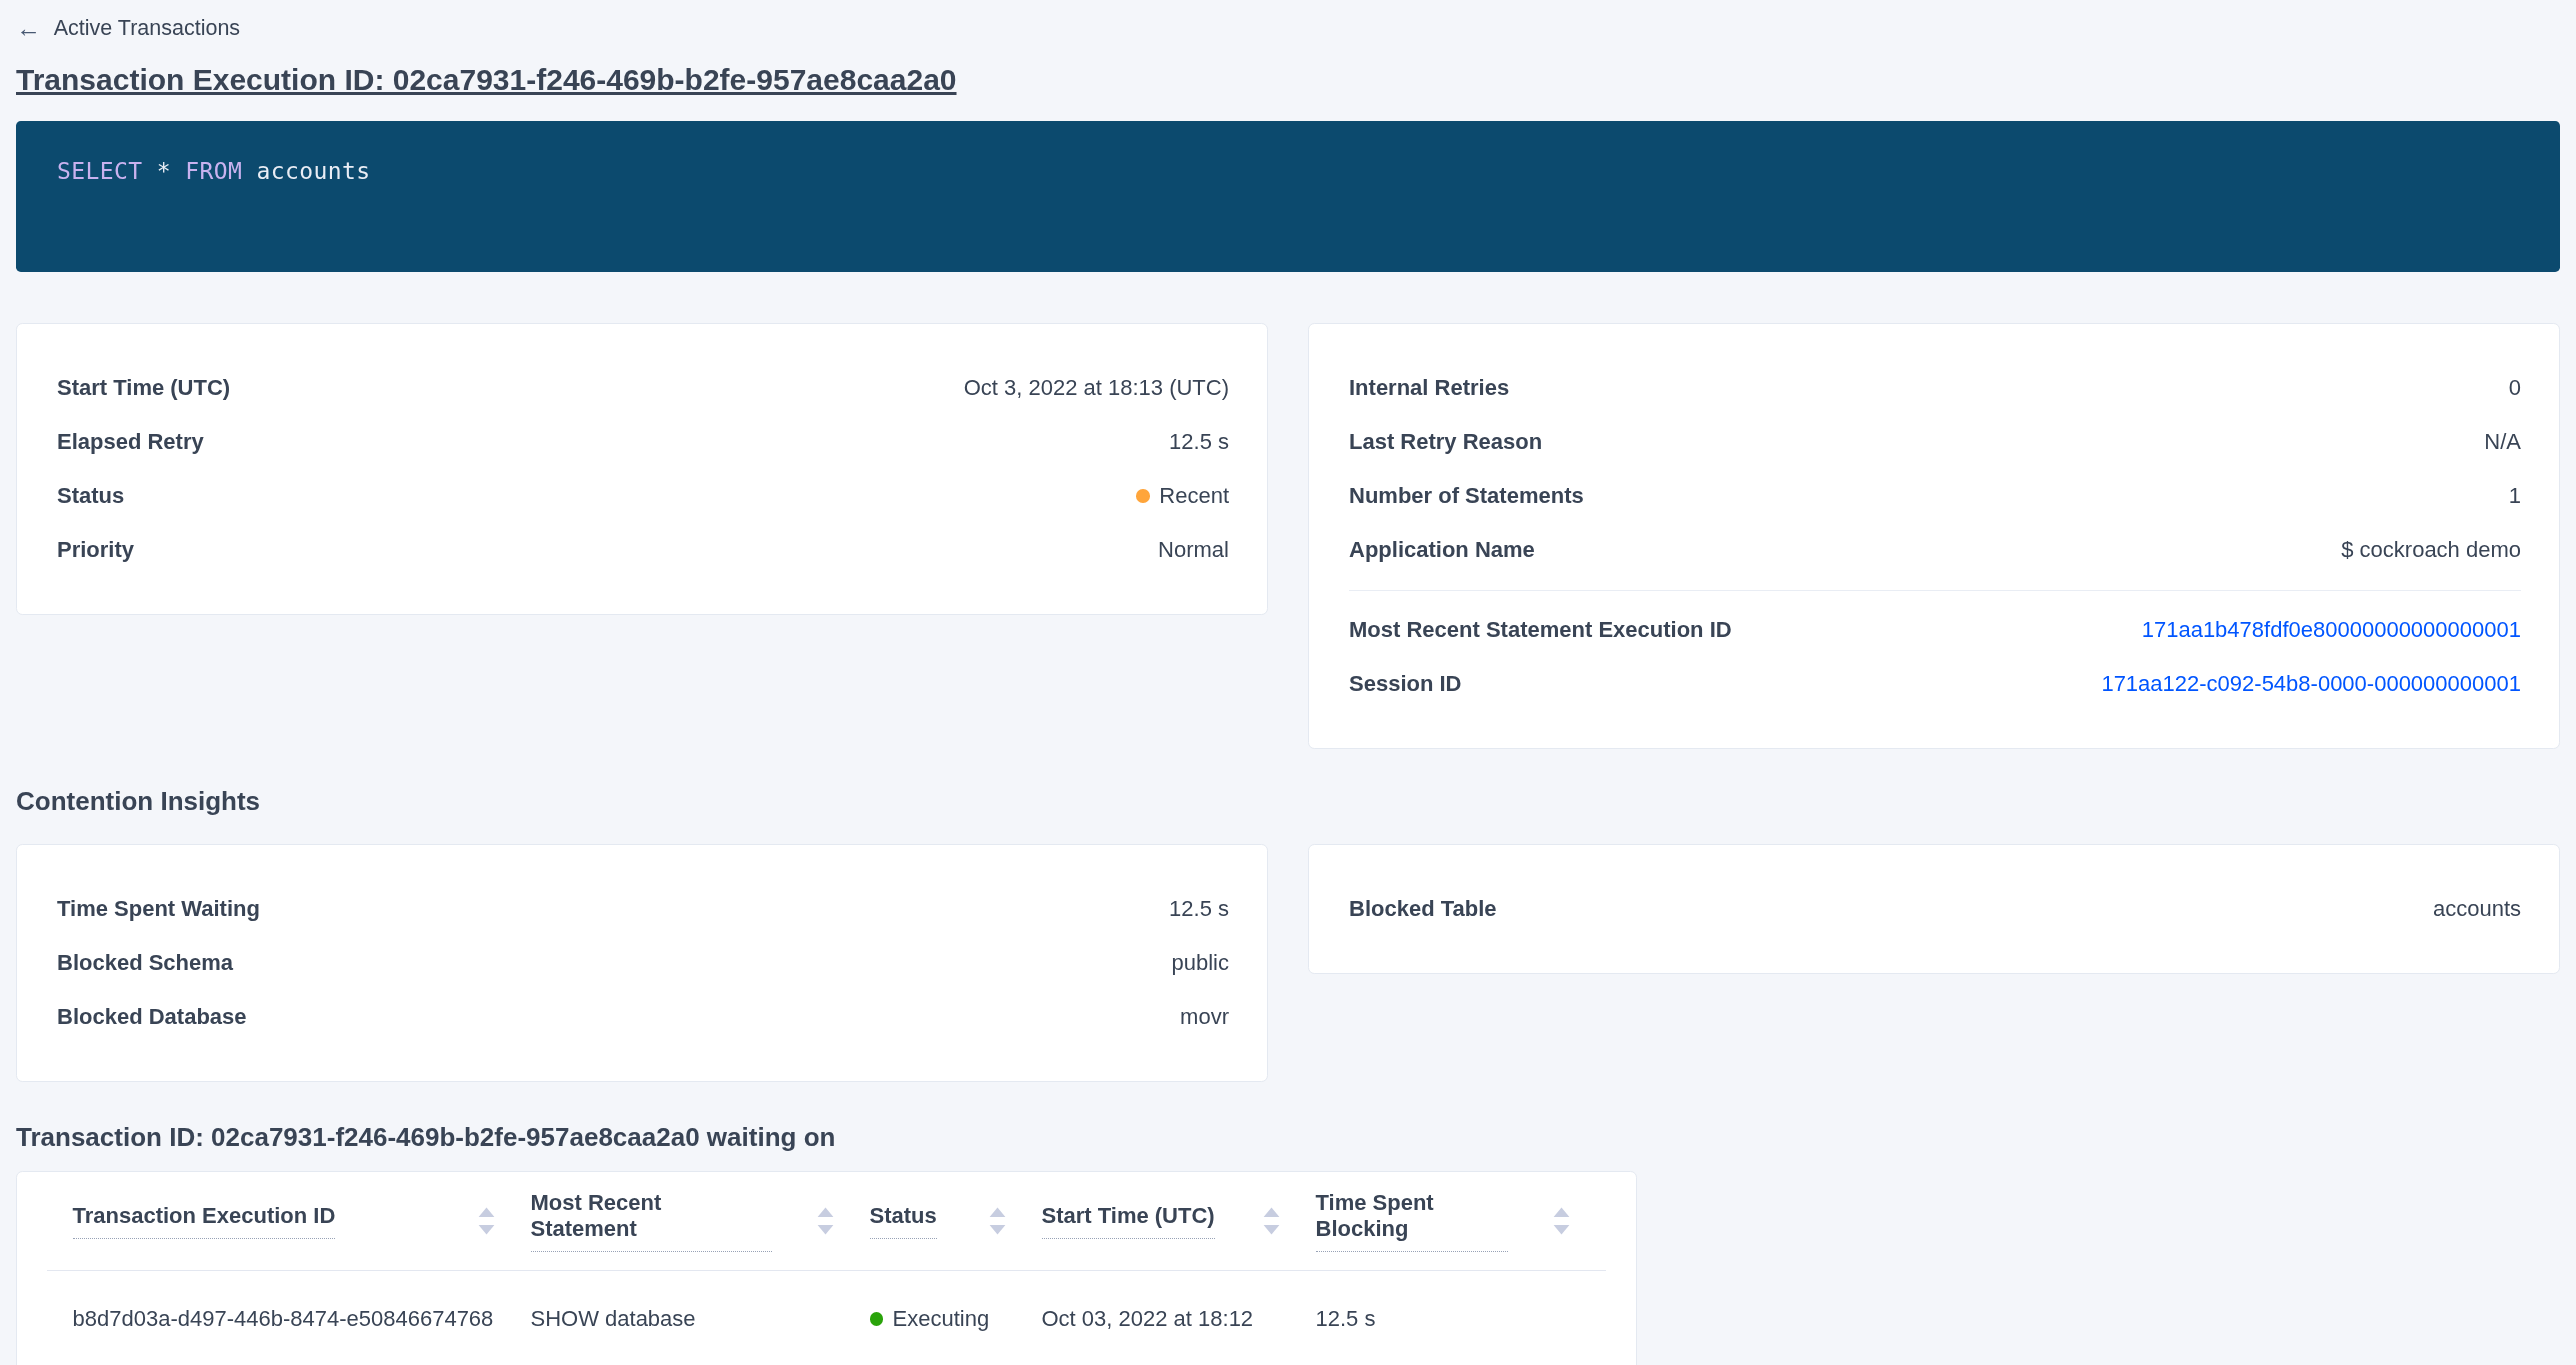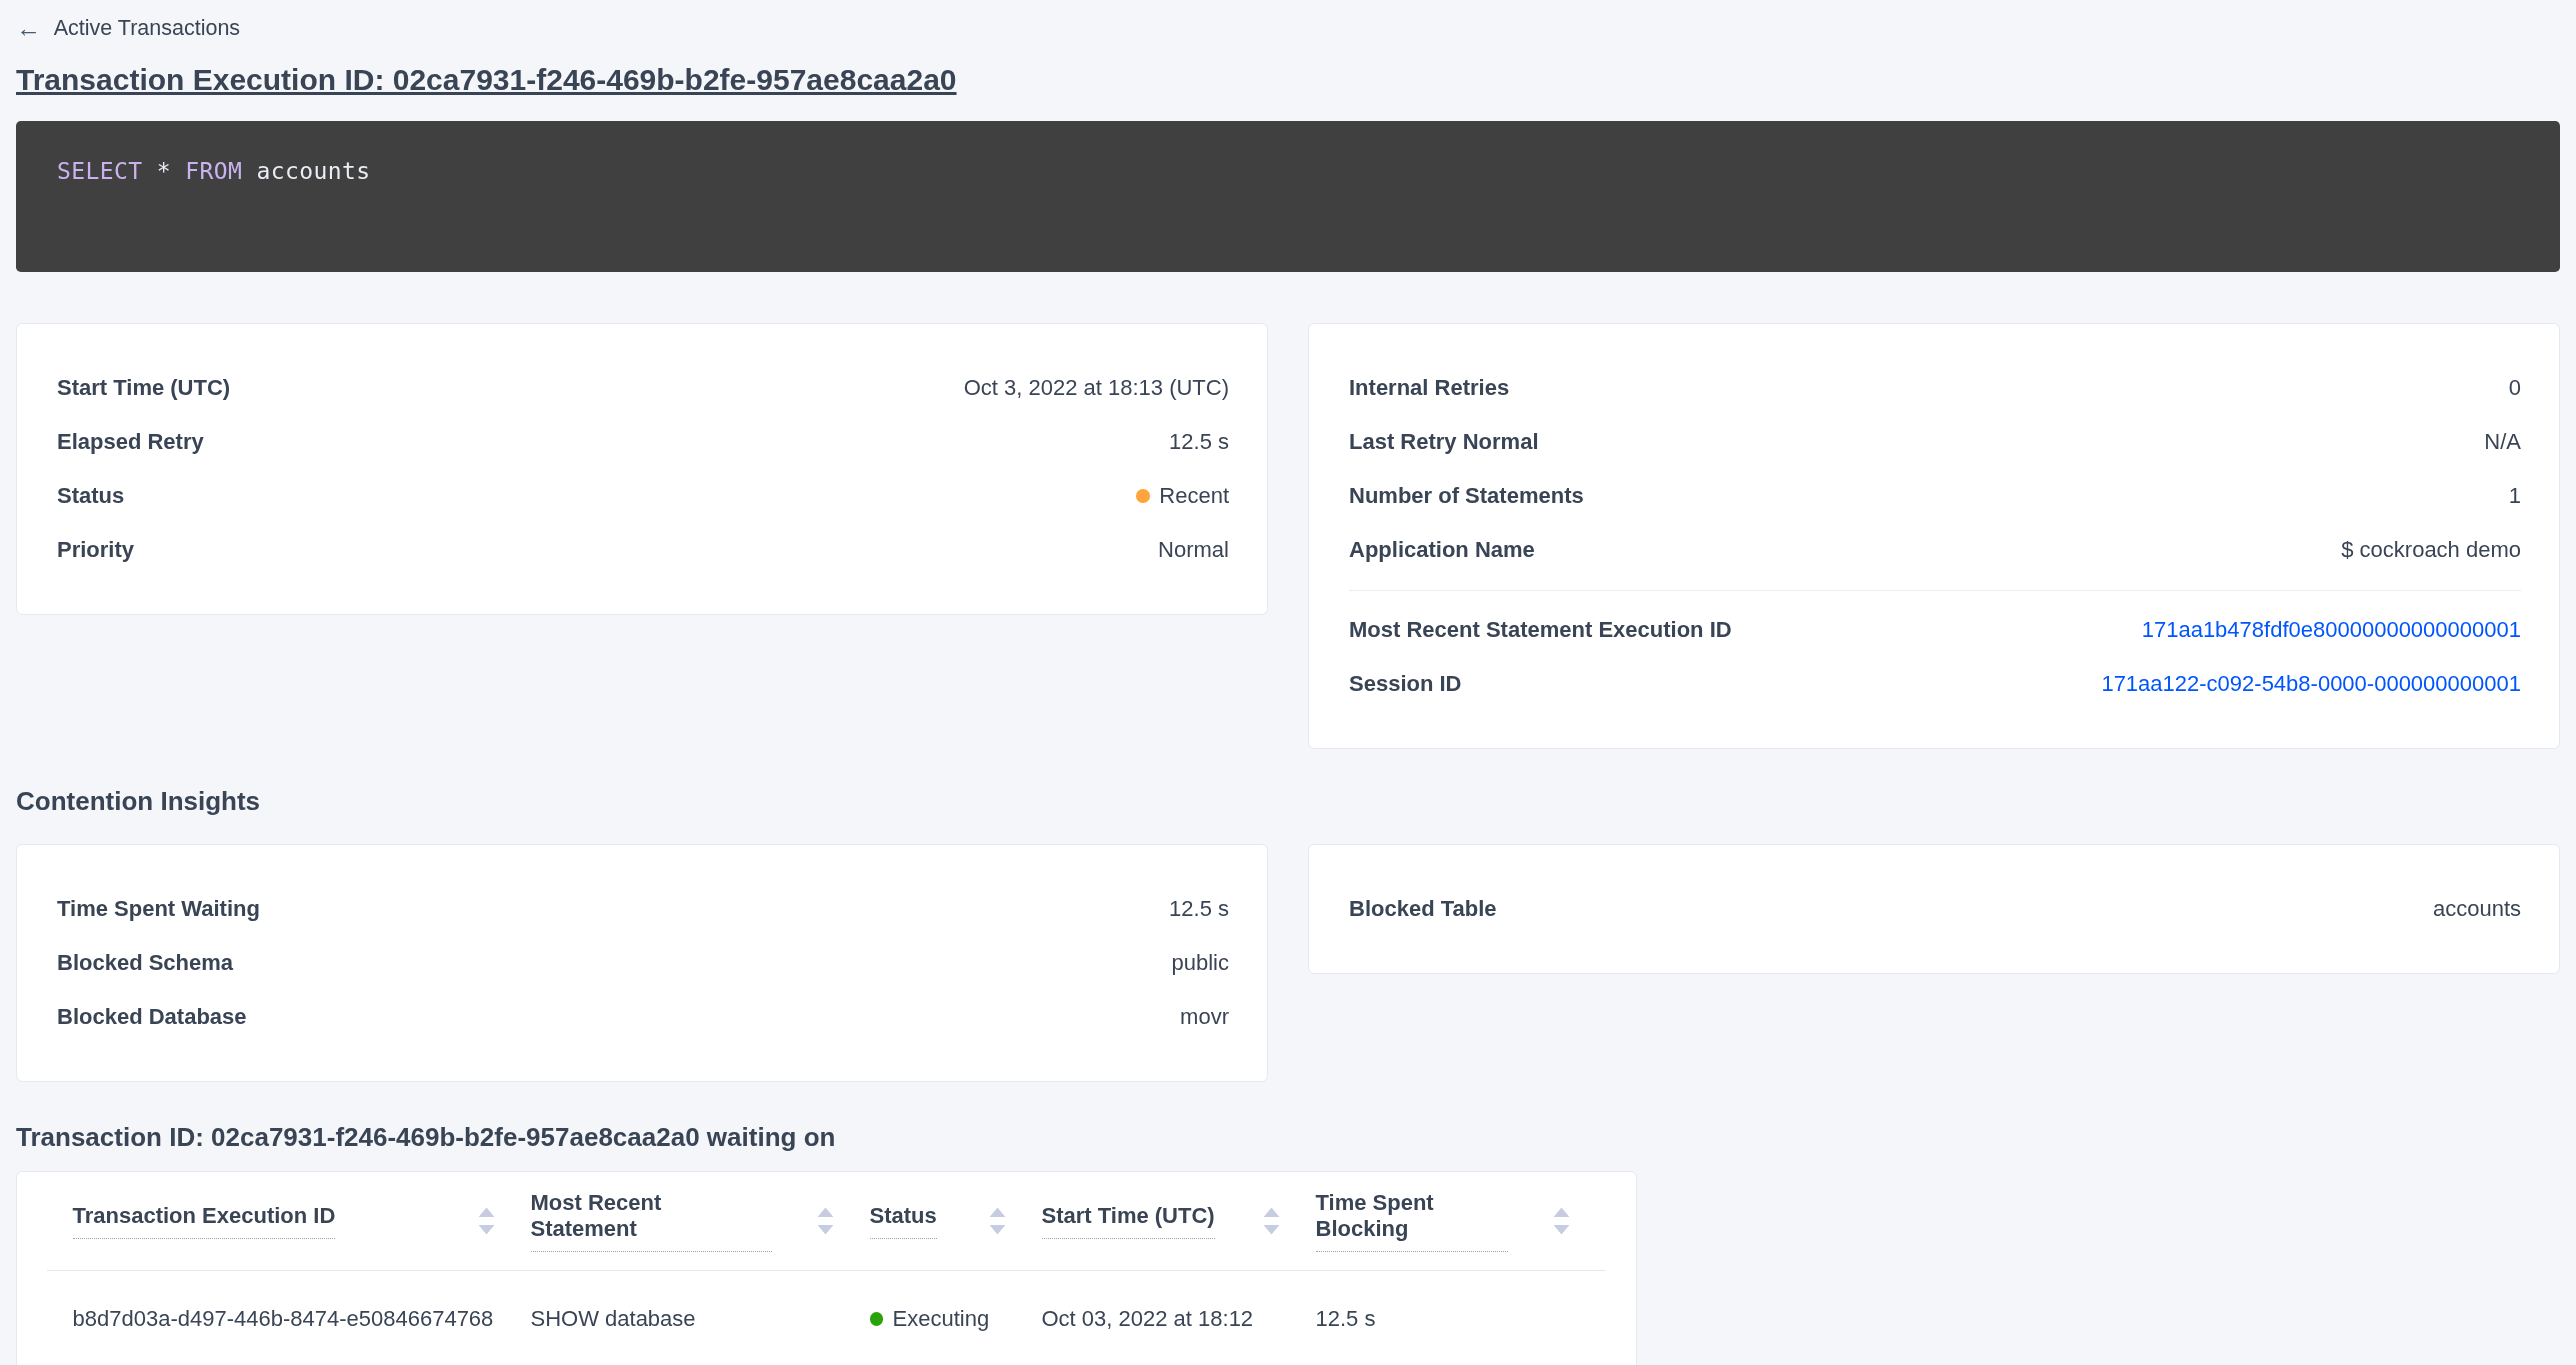--- a/index.html
+++ b/index.html
@@ -19,21 +19,21 @@
     width: max-content; cursor: pointer; padding: 4.8px 0;
   }
   .back-arrow { font-size: 25px; color: #475872; line-height: 1; }
 
   
   .page-title { margin-top: 17.5px; font-size: 30px; font-weight: 700; text-decoration: underline; }
 
   
   .sql-box {
     margin-top: 24px; height: 151px;
-    background: #404040; border-radius: 4.8px;
+    background: #0c4a6e; border-radius: 4.8px;
     padding: 37px 41px;
   }
   .sql-box code { font-family: "DejaVu Sans Mono", monospace; font-size: 23px; letter-spacing: 0.4px; }
   .sql-kw { color: #c9b2ef; }
   .sql-id { color: #e9edf5; }
 
   
   .cards-row { display: flex; gap: 40px; align-items: flex-start; }
   .summary-row { margin-top: 51px; }
   .card {
@@ -117,21 +117,21 @@
         <span class="kv-value">Normal</span>
       </div>
     </div>
 
     <div class="card">
       <div class="kv-row">
         <span class="kv-label">Internal Retries</span>
         <span class="kv-value">0</span>
       </div>
       <div class="kv-row">
-        <span class="kv-label">Last Retry Normal</span>
+        <span class="kv-label">Last Retry Reason</span>
         <span class="kv-value">N/A</span>
       </div>
       <div class="kv-row">
         <span class="kv-label">Number of Statements</span>
         <span class="kv-value">1</span>
       </div>
       <div class="kv-row">
         <span class="kv-label">Application Name</span>
         <span class="kv-value">$ cockroach demo</span>
       </div>

